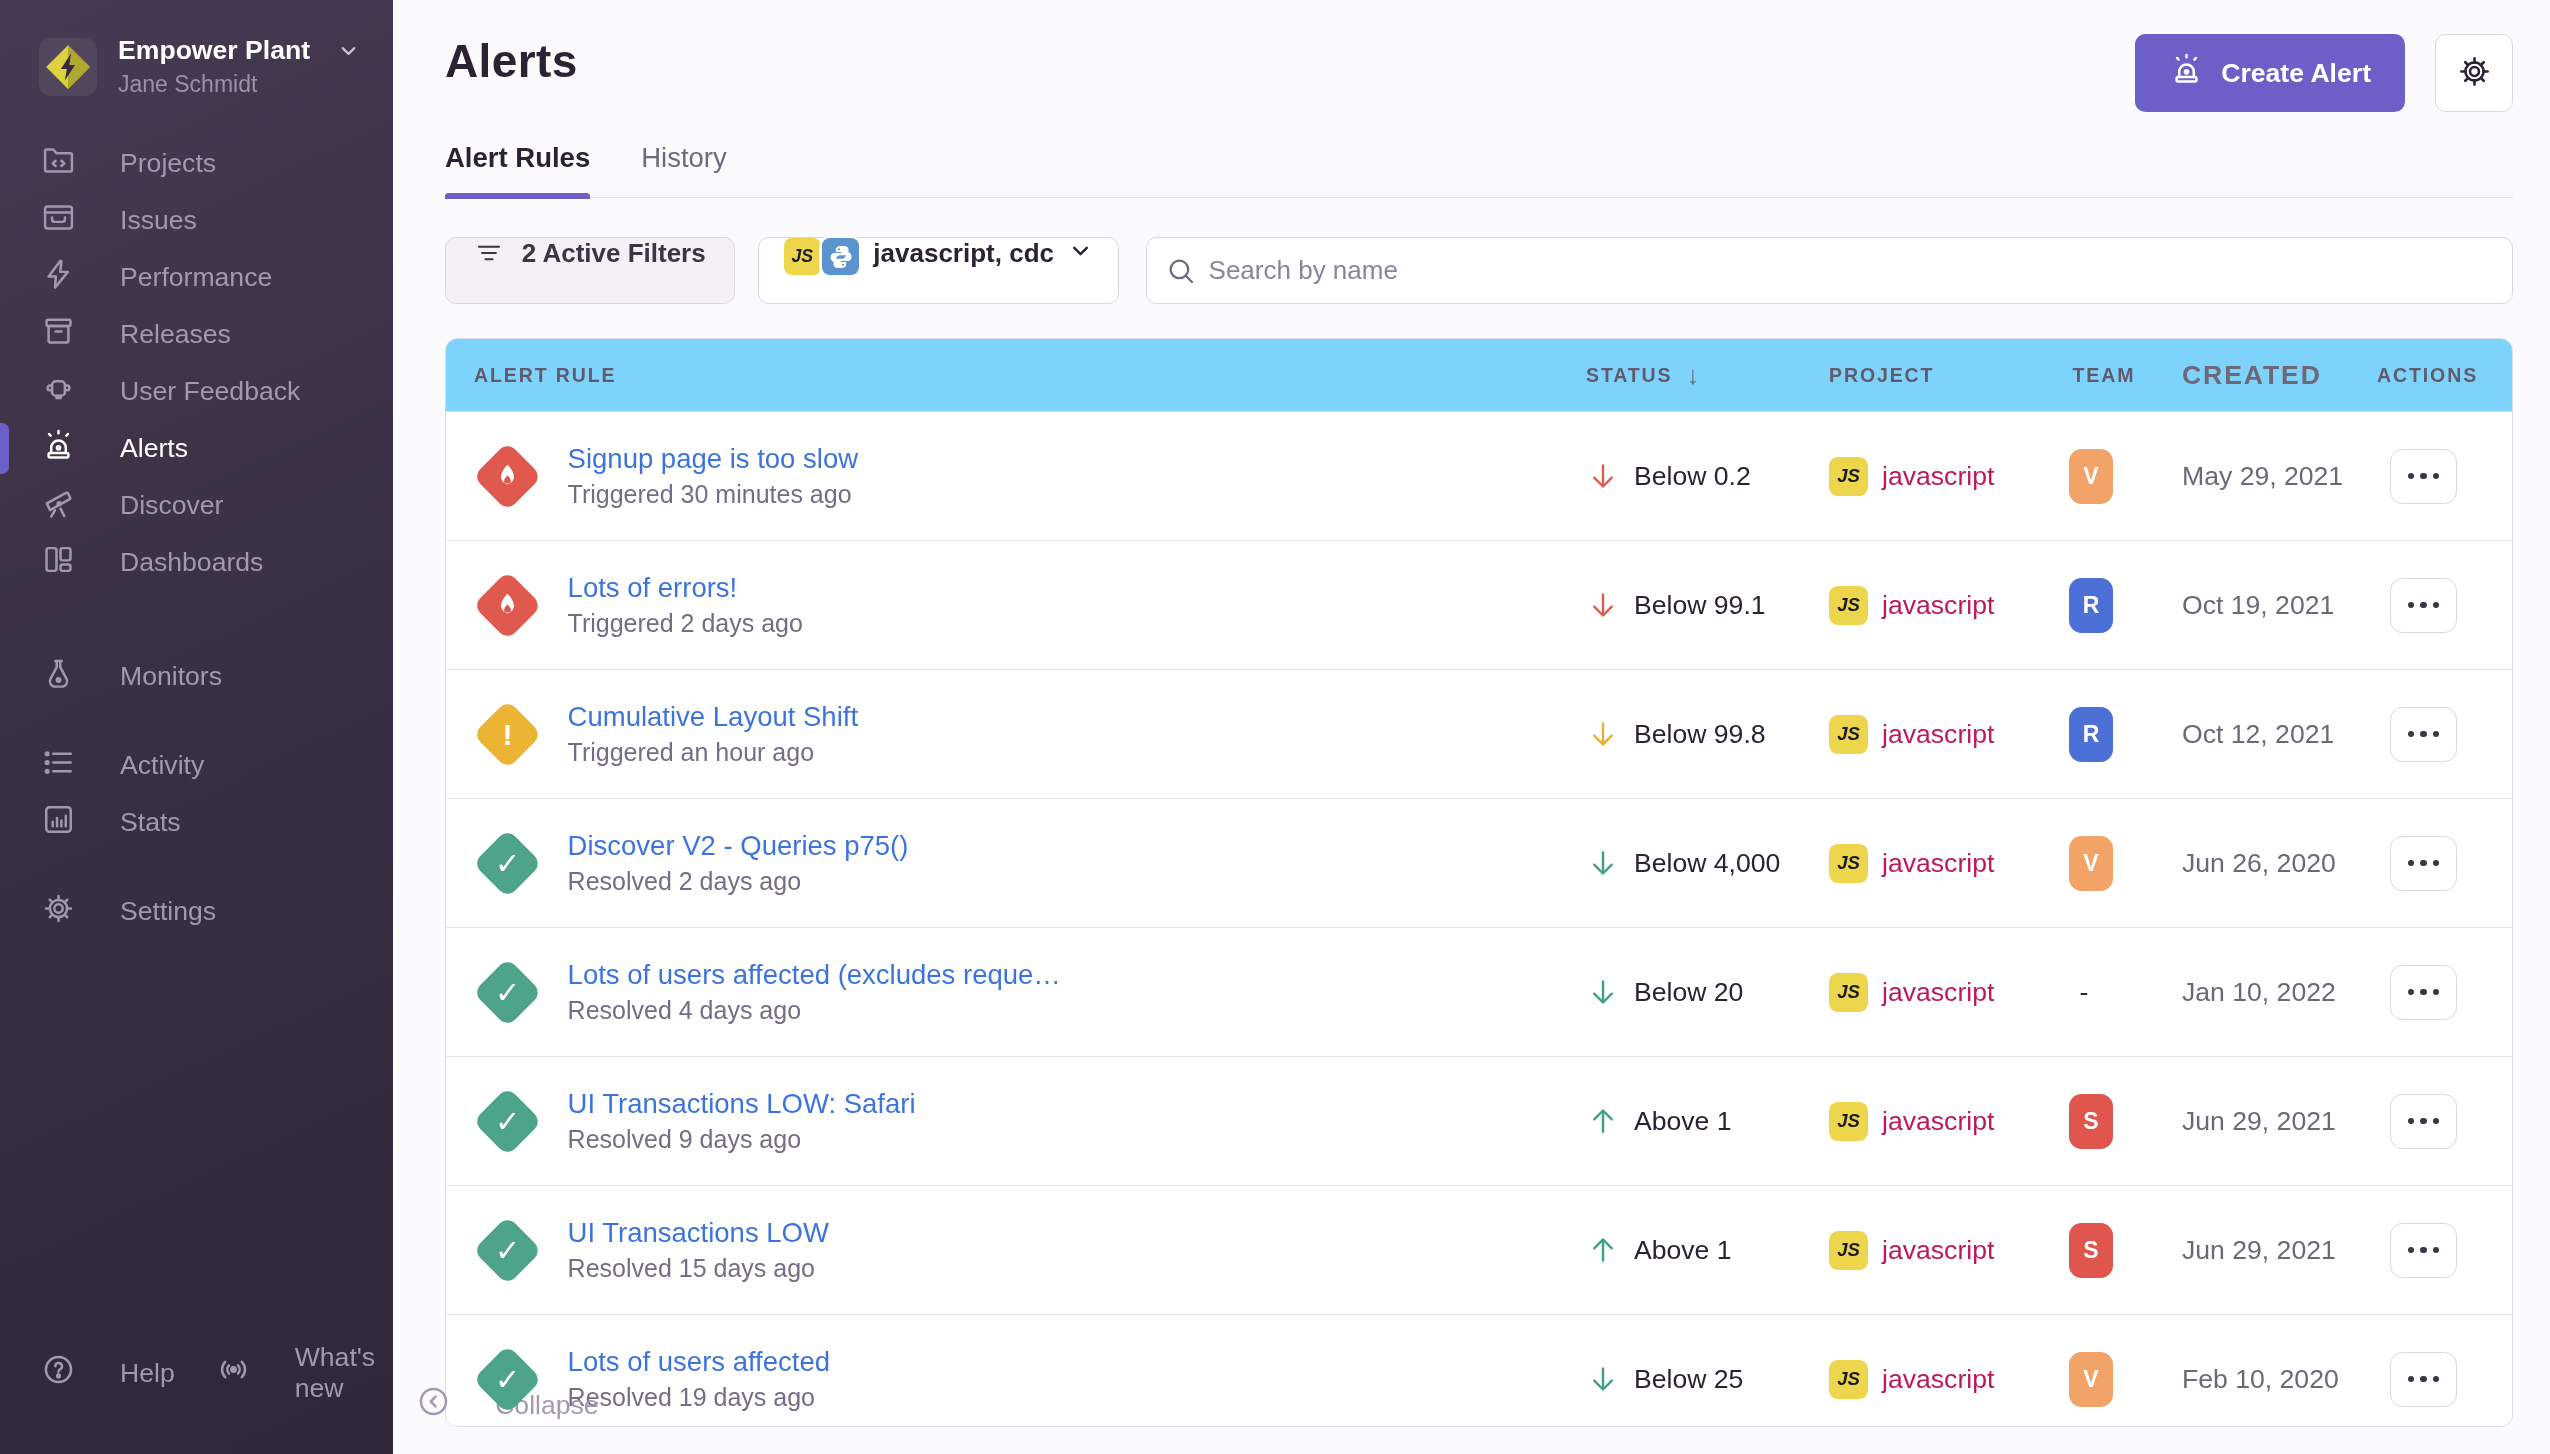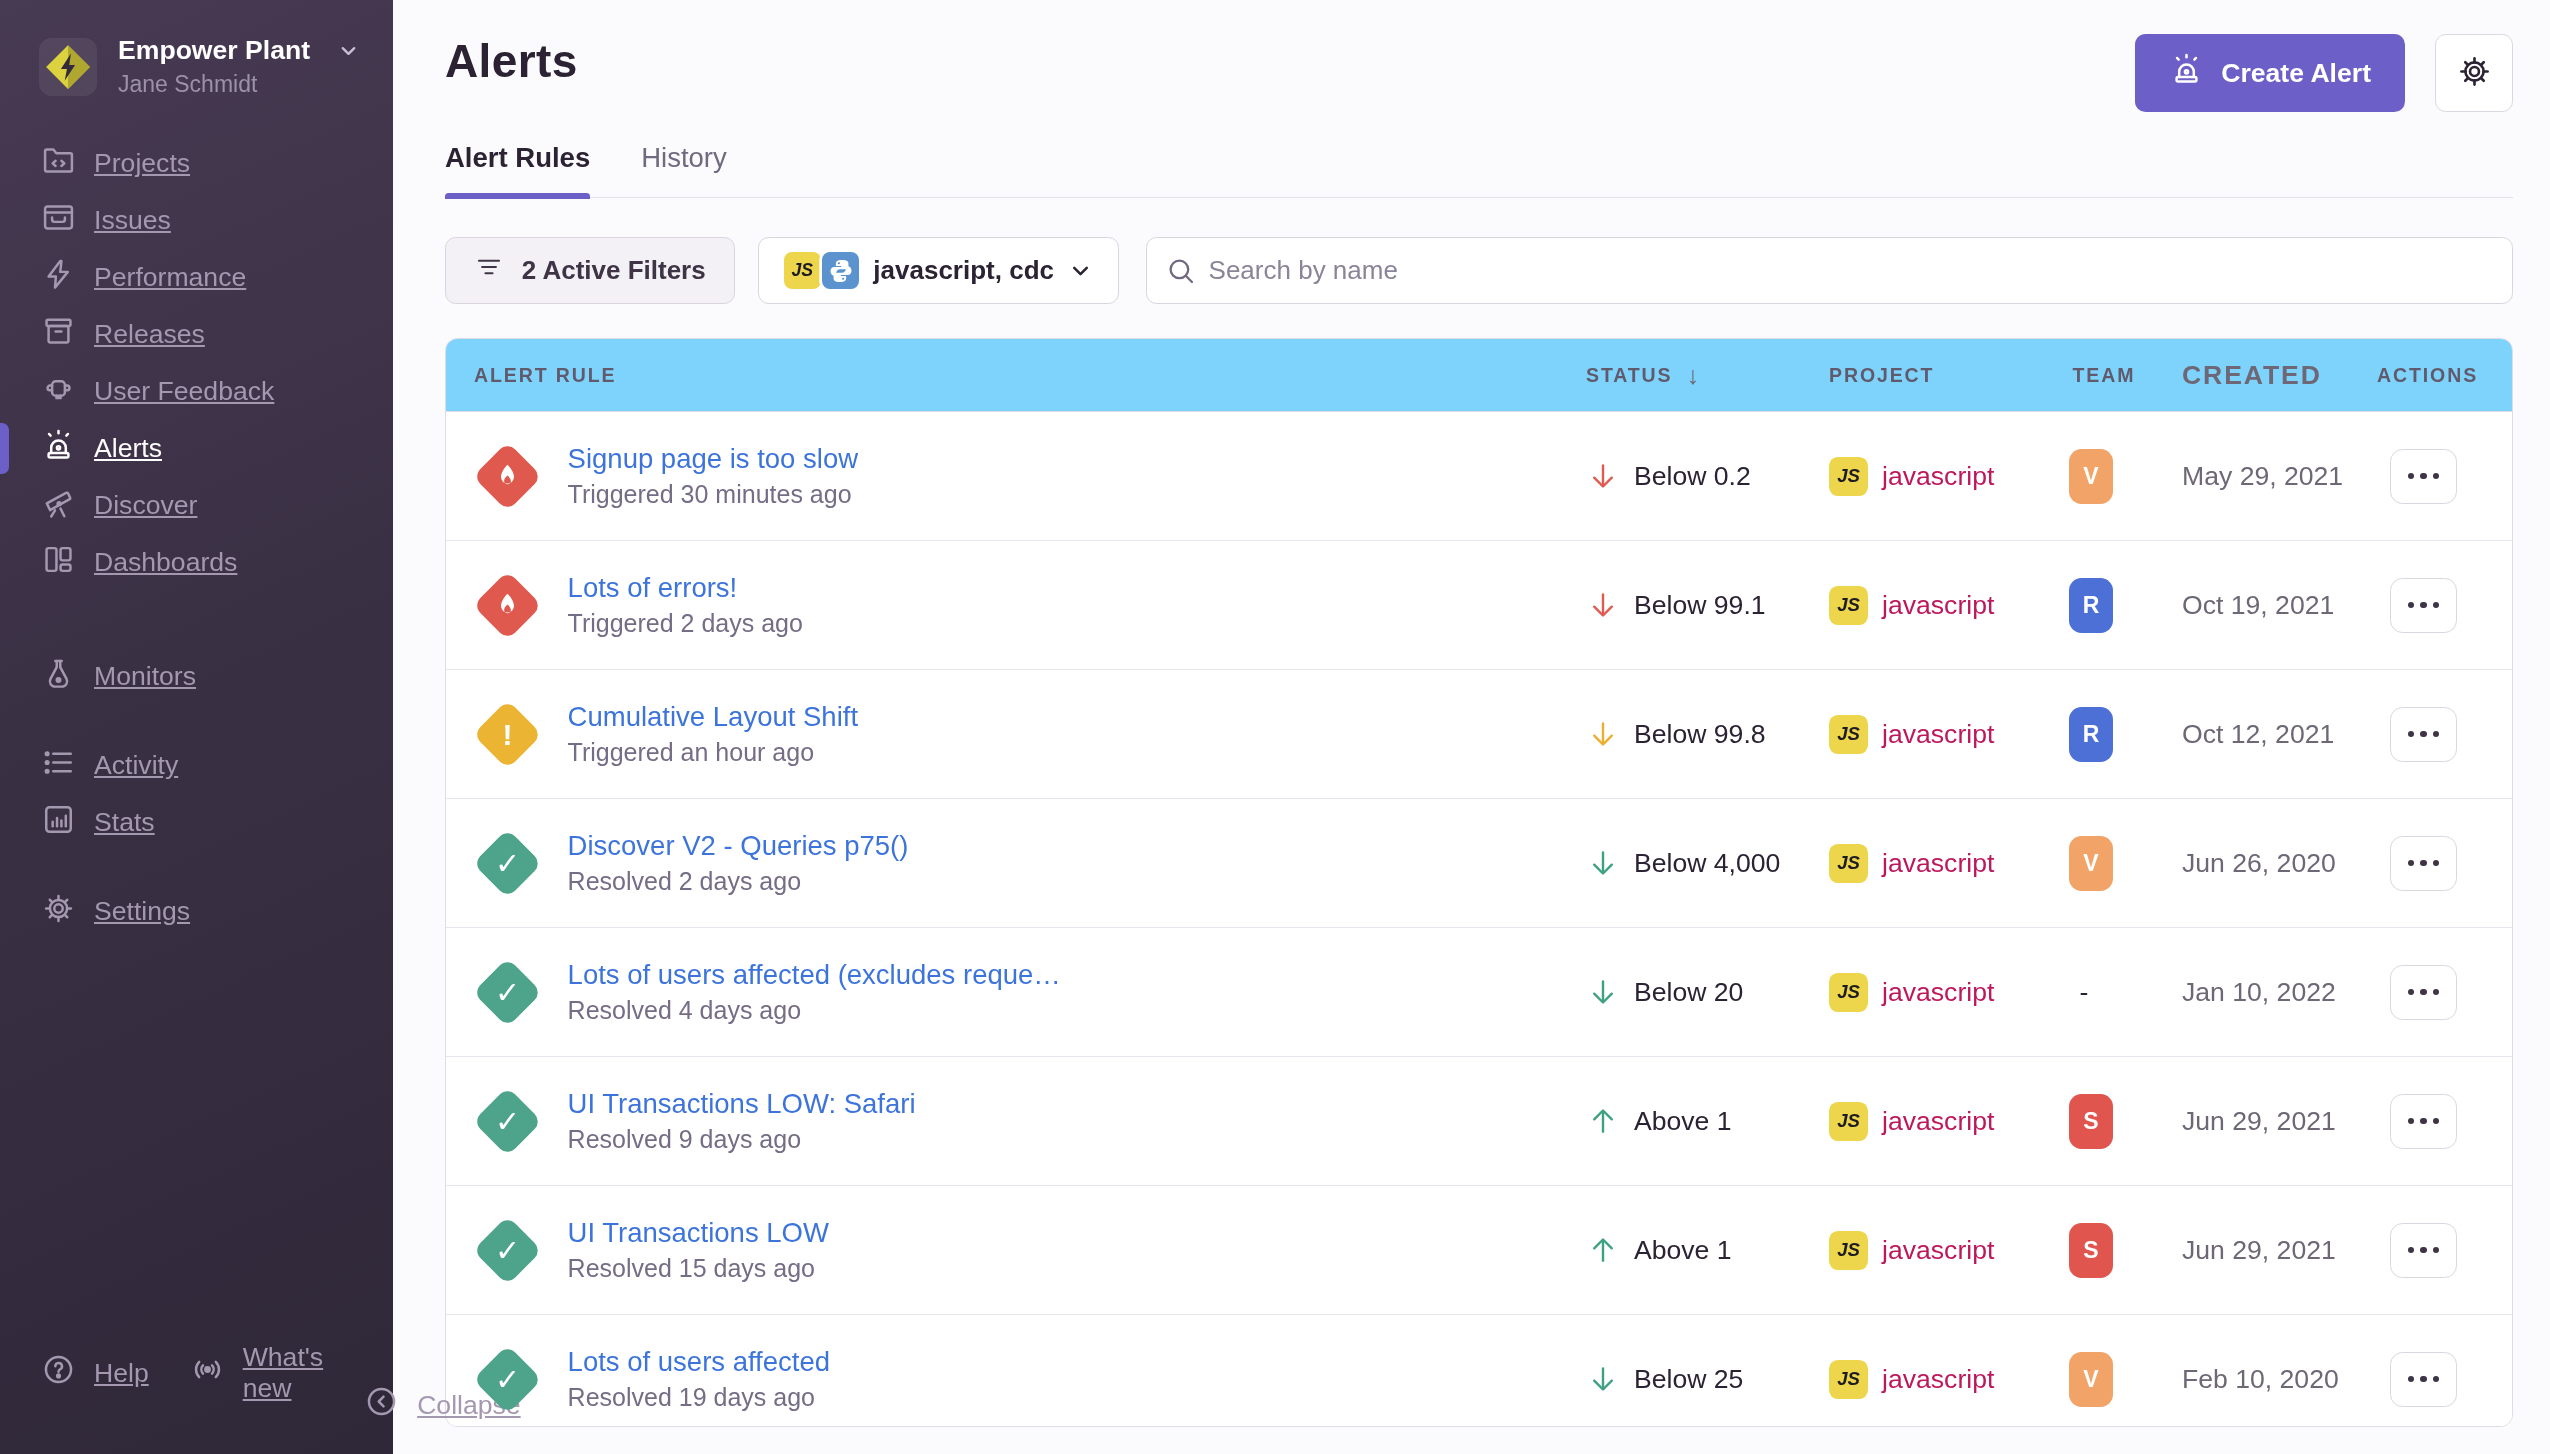--- a/index.html
+++ b/index.html
@@ -15,21 +15,21 @@
   .org-logo { width:58px; height:58px; border-radius:12.4px; background:rgba(255,255,255,.07);
     display:flex; align-items:center; justify-content:center; }
   .org-logo svg { width:50px; height:50px; }
   .org-name { font-size:26.6px; font-weight:bold; color:#fff; display:flex; align-items:center; gap:27px; }
   .org-name svg { width:23px; height:23px; stroke:#C9BFD4; }
   .org-user { font-size:23px; color:#9C91A9; margin-top:5.3px; }
   .nav { margin-top:37px; display:flex; flex-direction:column; }
   .nav-group + .nav-group { margin-top:32px; }
   .nav-group.gap-lg { margin-top:57px; }
   .nav-item { position:relative; height:57px; display:flex; align-items:center;
-    gap:18px; padding-left:41px; font-size:26.6px; cursor:pointer;text-decoration:underline; }
+    gap:44px; padding-left:41px; font-size:26.6px; cursor:pointer; }
   .nav-item svg { width:35px; height:35px; flex:0 0 35px; }
   .nav-item.active { color:#FFFFFF; }
   .nav-item.active::before { content:""; position:absolute; left:0; top:2.7px;
     width:8.9px; height:51px; background:#6C5FC7; border-radius:0 7px 7px 0; }
   .nav-footer { position:absolute; left:0; right:0; bottom:20.4px; display:flex; flex-direction:row; }
   .nav-footer .nav-item.gap-above { margin-top:32px; }
 
   
   .main { flex:1; padding:0 37px 0 52px; }
   .page-head { display:flex; align-items:flex-start; justify-content:space-between; margin-top:34px; }
@@ -46,21 +46,21 @@
 
   .tabs { display:flex; gap:51px; margin-top:30px; border-bottom:1.8px solid #E6E1EA; }
   .tab { position:relative; padding-bottom:23px; font-size:27.5px; color:#71697F; cursor:pointer; }
   .tab.active { color:#2B2233; font-weight:bold; }
   .tab.active::after { content:""; position:absolute; left:0; right:0; bottom:-1.8px;
     height:6.2px; background:#6C5FC7; border-radius:3.5px 3.5px 0 0; }
 
   
   .filter-bar { display:flex; align-items:center; margin-top:39px; }
   .chip { height:67px; border-radius:10.6px; border:1.8px solid #DAD4E0; display:flex;
-    align-items:center; cursor:pointer; font-size:26px; }
+    align-items:flex-start; cursor:pointer; font-size:26px; }
   .chip-filters { background:#F3F1F6; padding:0 28px; gap:17.7px; font-weight:bold; color:#3E3446; }
   .chip-filters svg { width:30px; height:30px; color:#3E3446; }
   .chip-project { background:#fff; margin-left:23px; padding:0 25px; gap:14px; font-weight:bold; color:#2B2233; }
   .badge-platform { width:37px; height:37px; border-radius:8px; display:flex;
     align-items:center; justify-content:center; flex:0 0 37px; }
   .badge-js { background:#EDD54C; color:#1d1c22; font-size:17.7px; font-weight:800; font-style:italic; }
   .badge-py { background:#5A93CE; margin-left:-12.4px; box-shadow:0 0 0 2.7px #fff; }
   .badge-py svg { width:28px; height:28px; }
   .chip-project .chev { width:25px; height:25px; stroke:#2B2233; }
   .search-box { position:relative; flex:1; margin-left:26.6px; }

